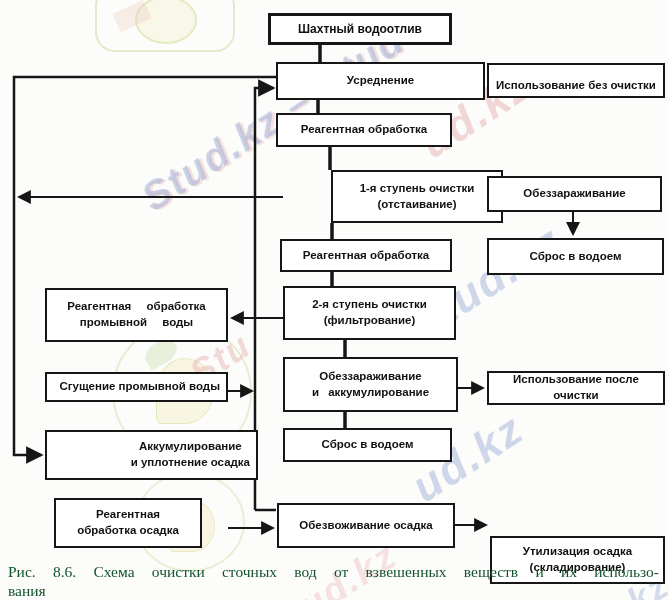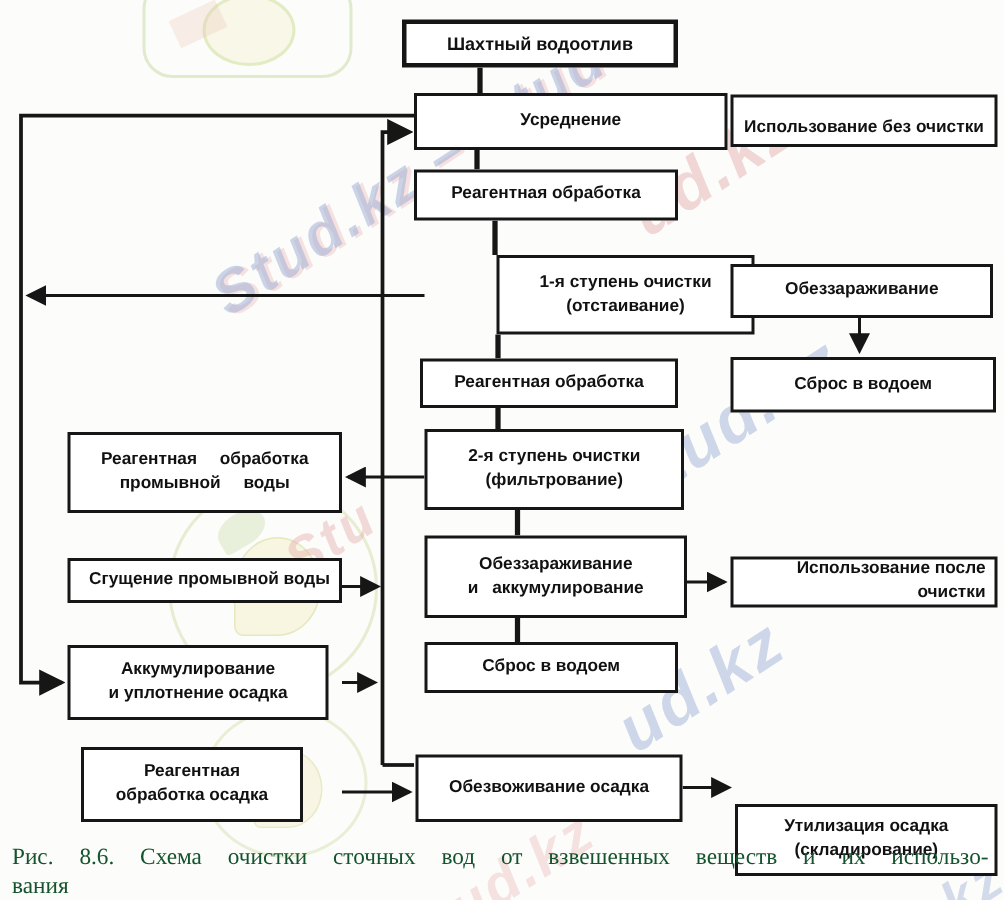--- a/index.html
+++ b/index.html
@@ -167,35 +167,35 @@
       </div>
       <div class="node" style="left: 487px; top: 63px; width: 178px; height: 35px; align-items: flex-end;">
         <span>Использование без очистки</span>
       </div>
       <div class="node" style="left: 487px; top: 176px; width: 175px; height: 36px;">
         <span>Обеззараживание</span>
       </div>
       <div class="node" style="left: 487px; top: 238px; width: 177px; height: 37px;">
         <span>Сброс в водоем</span>
       </div>
-      <div class="node" style="left: 487px; top: 371px; width: 178px; height: 34px; text-align: right;">
+      <div class="node" style="left: 487px; top: 371px; width: 178px; height: 34px;">
         <span>Использование после очистки</span>
       </div>
       <div class="node" style="left: 490px; top: 500px; width: 175px; height: 48px; margin-top: 36px;">
         <span>Утилизация осадка
 (складирование)</span>
       </div>
       <div class="node wide-words" style="left: 45px; top: 288px; width: 183px; height: 54px;">
         <span>Реагентная обработка
 промывной воды</span>
       </div>
       <div class="node" style="left: 45px; top: 372px; width: 183px; height: 30px; justify-content: flex-end;">
         <span>Сгущение промывной воды</span>
       </div>
-      <div class="node" style="left: 45px; top: 430px; width: 174px; height: 50px;">
+      <div class="node" style="left: 45px; top: 430px; width: 213px; height: 50px; justify-content: flex-end;">
         <span>Аккумулирование
 и уплотнение осадка</span>
       </div>
       <div class="node" style="left: 54px; top: 498px; width: 148px; height: 50px;">
         <span>Реагентная
 обработка осадка</span>
       </div>
     </div>
 
   <div id="caption">

